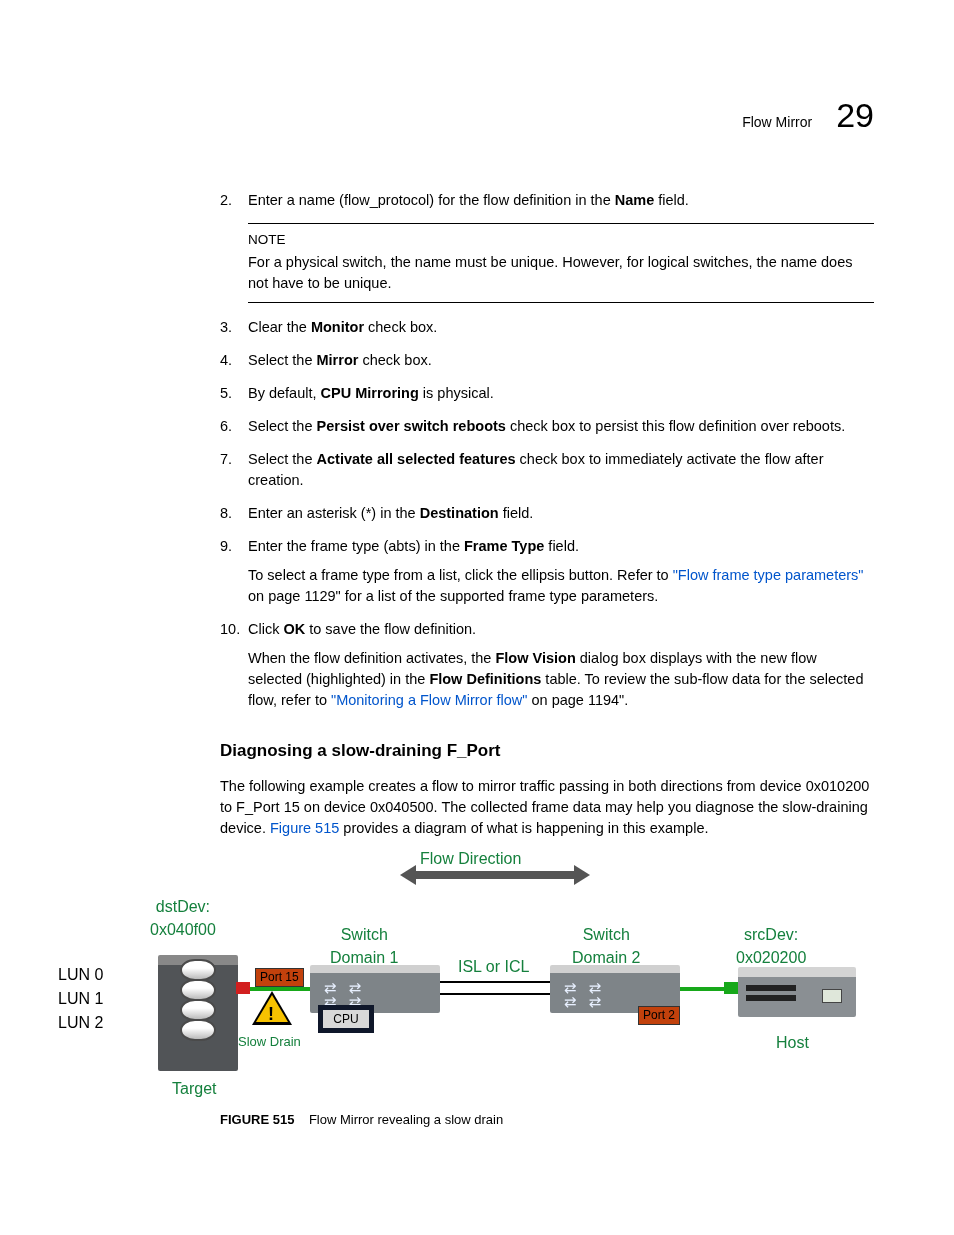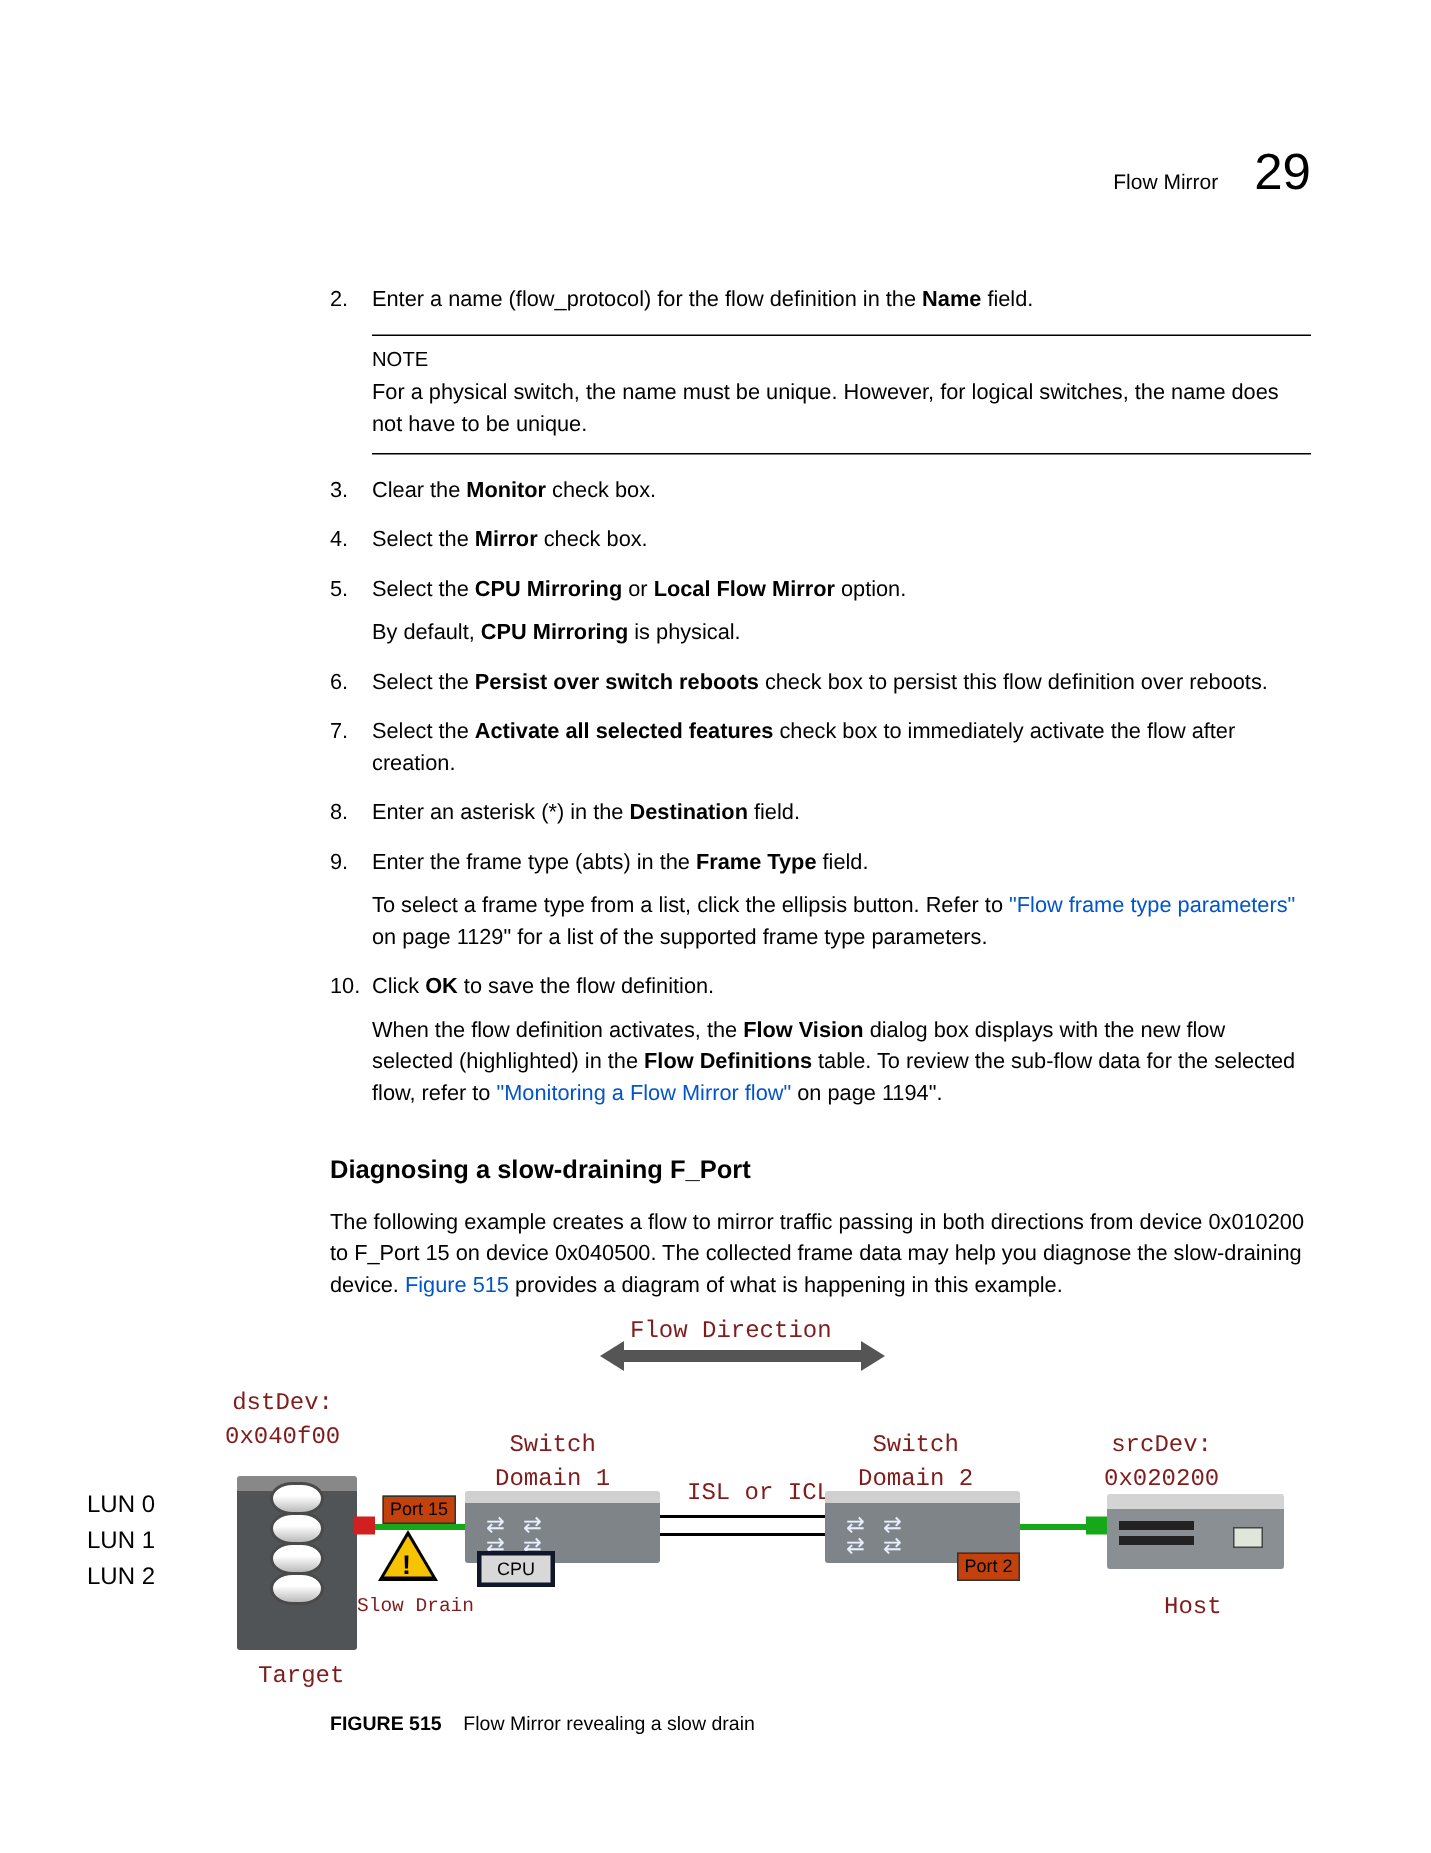--- a/index.html
+++ b/index.html
@@ -98,23 +98,23 @@
     margin-top: 6px;
     font-family: Arial, sans-serif;
     font-size: 13px;
   }
   .fig-caption .figlabel {
     font-weight: bold;
   }
   
   .lbl {
     position: absolute;
-    font-family: Liberation Mono, monospace;
+    font-family: Liberation Sans, sans-serif;
     font-size: 16px;
-    color: #7f1d1d;
+    color: #15803d;
     text-align: center;
     white-space: nowrap;
   }
   .lbl.small { font-size: 13px; }
   .target-box {
     position: absolute;
     left: 38px;
     top: 100px;
     width: 80px;
     height: 116px;
@@ -179,21 +179,21 @@
     top: 110px;
     background: linear-gradient(#d0d0d0 0 8px,#7e8488 8px 100%);
     border-radius: 2px;
   }
   .sw1 { left: 190px; }
   .sw2 { left: 430px; }
   .cpu-label {
     position:absolute;
     left: 198px; top: 150px;
     width: 46px; height: 18px;
-    border:3px solid #0f172a;
+    border:5px solid #0f172a;
     background:#d8d8d8;
     font-size:12px;
     text-align:center;
     line-height:18px;
     font-family: Arial, sans-serif;
   }
   .port-label {
     position:absolute;
     font-size:12px;
     font-family: Arial, sans-serif;
@@ -292,23 +292,20 @@
           <p>
             <span>Select the </span><b>Mirror</b><span> check box.</span>
           </p>
         </div>
       </li>
 
       <li>
         <span class="num">5.</span>
         <div class="step-body">
           <p>
-            <span>Select the </span><b>CPU Mirroring</b><span> or </span><b>Local Flow Mirror</b><span> option.</span>
-          </p>
-          <p>
             <span>By default, </span><b>CPU Mirroring</b><span> is physical.</span>
           </p>
         </div>
       </li>
 
       <li>
         <span class="num">6.</span>
         <div class="step-body">
           <p>
             <span>Select the </span><b>Persist over switch reboots</b><span> check box to persist this flow definition over reboots.</span>

